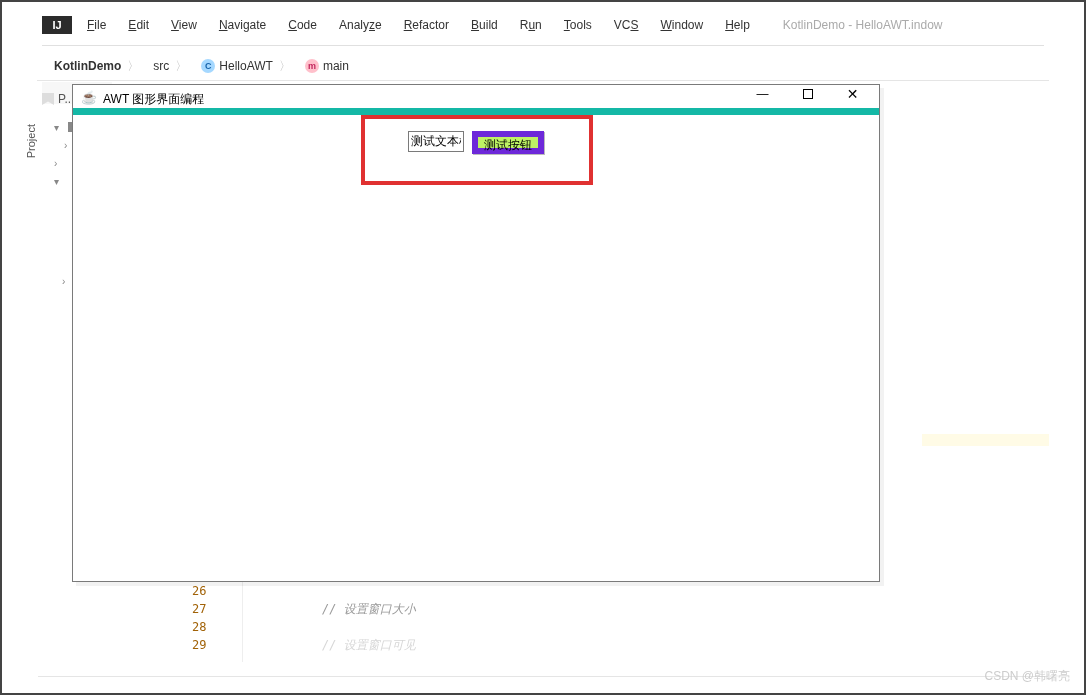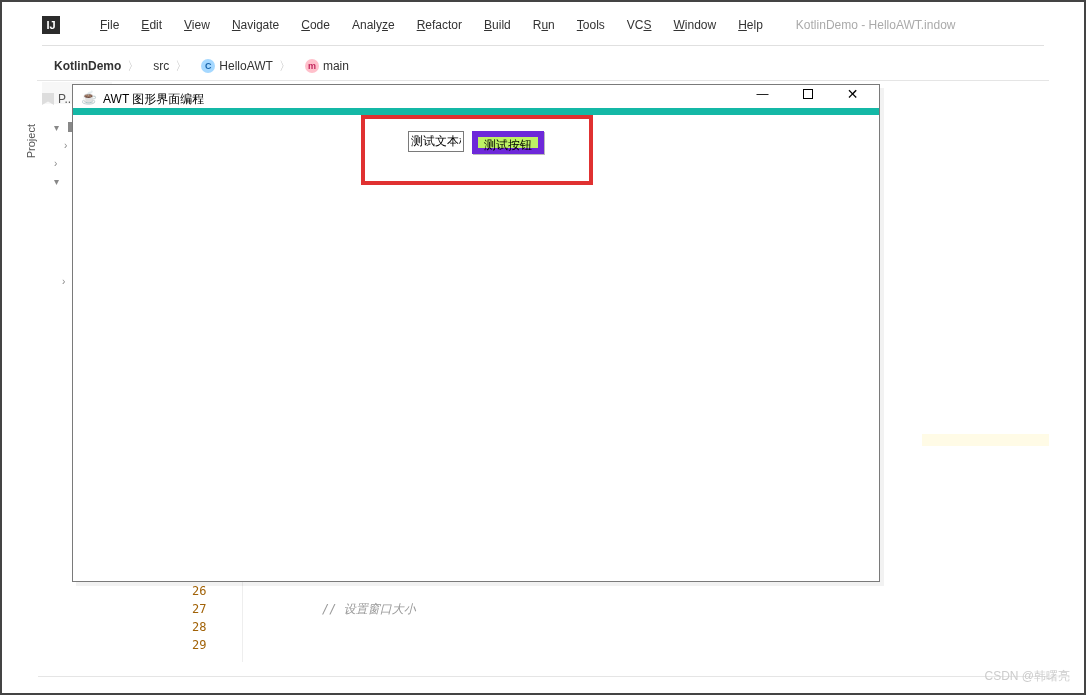--- a/index.html
+++ b/index.html
@@ -19,26 +19,26 @@
   
   .ide-menubar {
     position: absolute;
     top: 8px; left: 40px; right: 10px;
     height: 30px;
     display: flex;
     align-items: center;
     gap: 2px;
   }
   .ide-logo {
-    width: 18px; height: 18px;
+    width: 30px; height: 18px;
     background: #2b2b2b;
     color: #fff;
     display: flex; align-items: center; justify-content: center;
     font-weight: bold; font-size: 11px;
-    margin-right: 25px;
+    margin-right: 0;
   }
   .ide-menu-item {
     padding: 2px 7px;
     color: #333;
     cursor: pointer;
     margin-left: 6px;
   }
   .ide-menu-item .mn { text-decoration: underline; }
   .ide-title {
     margin-left: 24px;
@@ -310,20 +310,21 @@
   <div>26</div>
   <div>27</div>
   <div>28</div>
   <div>29</div>
 </div>
 <div class="gutter-border"></div>
 <div class="code">
   <div>&nbsp;</div>
   <div><span class="cm-comment">// 设置窗口大小</span></div>
   <div>&nbsp;</div>
+  <div style="opacity:0.4"><span class="cm-comment">//  设置窗口可见</span></div>
 </div>
 
 <div class="awt-window">
   <div class="awt-titlebar">
     <span class="java-icon"></span>
     <span class="awt-title">AWT 图形界面编程</span>
     <span class="awt-spacer"></span>
     <div class="win-btn">—</div>
     <div class="win-btn">
         <span class="win-square"></span>

